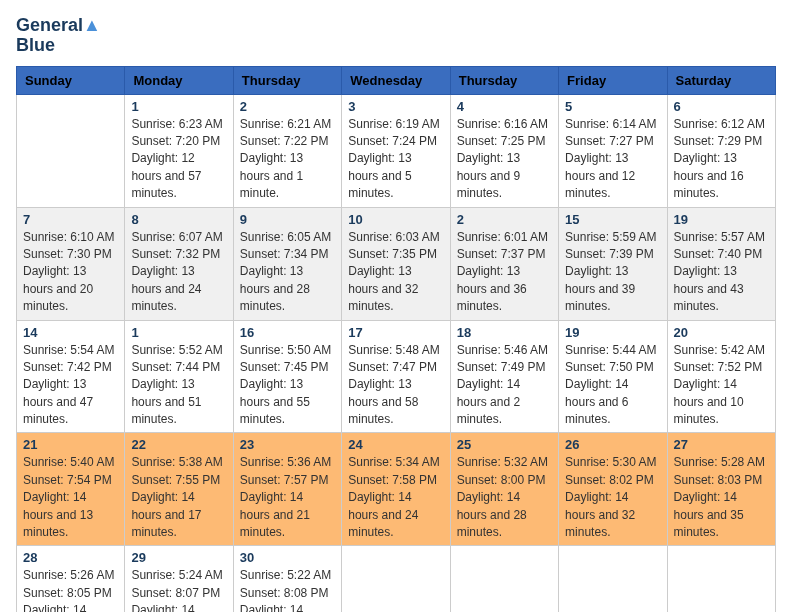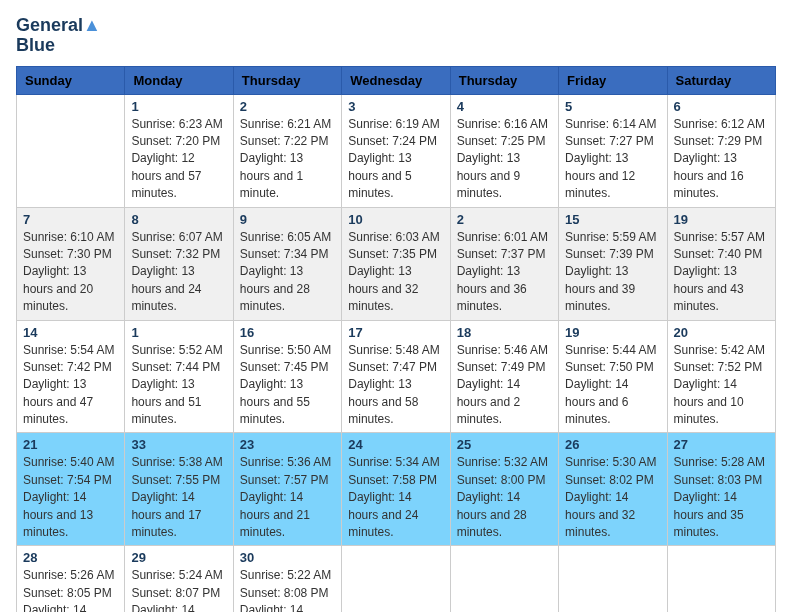--- a/index.html
+++ b/index.html
@@ -75,21 +75,21 @@
       font-size: 12px;
       color: #333;
       line-height: 1.45;
     }
     .empty-cell {
       background: #f9f9f9;
     }
     tr.row1 td { background: #fff; }
     tr.row2 td { background: #f0f0f0; }
     tr.row3 td { background: #fff; margin-left: 20px; }
-    tr.row4 td { background: #7dd3fc; }
+    tr.row4 td { background: #fdba74; }
     tr.row5 td { background: #fff; margin-top: 36px; }
   </style>
 </head>
 <body>
 
 <div class="header">
   <div class="logo">
     <div class="logo-line1">
       <span class="logo-text">
         General<span style="color:#4a90d9;">▲</span><br>Blue
@@ -197,21 +197,21 @@
           <span class="day-num">20</span>
           <div class="day-info">Sunrise: 5:42 AM<br>Sunset: 7:52 PM<br>Daylight: 14 hours and 10 minutes.</div>
         </td>
       </tr>
       <tr class="row4">
         <td>
           <span class="day-num">21</span>
           <div class="day-info">Sunrise: 5:40 AM<br>Sunset: 7:54 PM<br>Daylight: 14 hours and 13 minutes.</div>
         </td>
         <td>
-          <span class="day-num">33</span>
+          <span class="day-num">22</span>
           <div class="day-info">Sunrise: 5:38 AM<br>Sunset: 7:55 PM<br>Daylight: 14 hours and 17 minutes.</div>
         </td>
         <td>
           <span class="day-num">23</span>
           <div class="day-info">Sunrise: 5:36 AM<br>Sunset: 7:57 PM<br>Daylight: 14 hours and 21 minutes.</div>
         </td>
         <td>
           <span class="day-num">24</span>
           <div class="day-info">Sunrise: 5:34 AM<br>Sunset: 7:58 PM<br>Daylight: 14 hours and 24 minutes.</div>
         </td>

